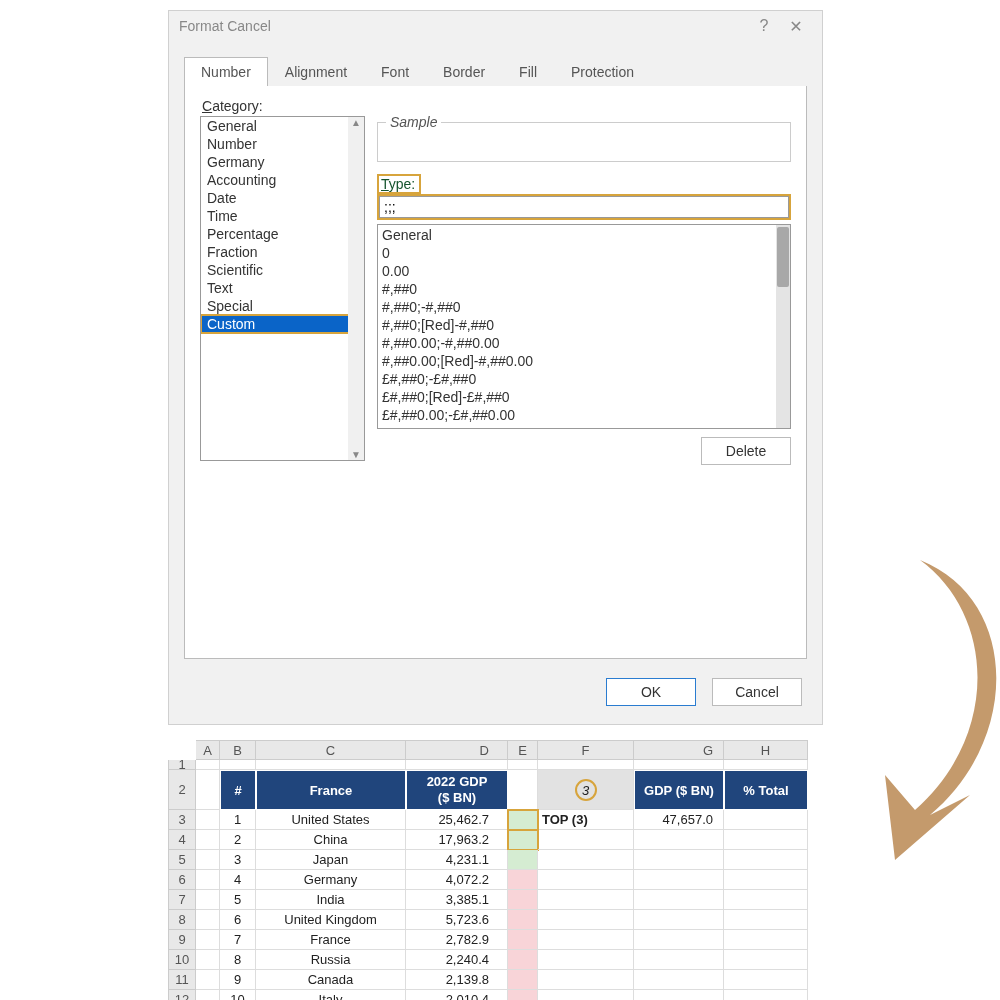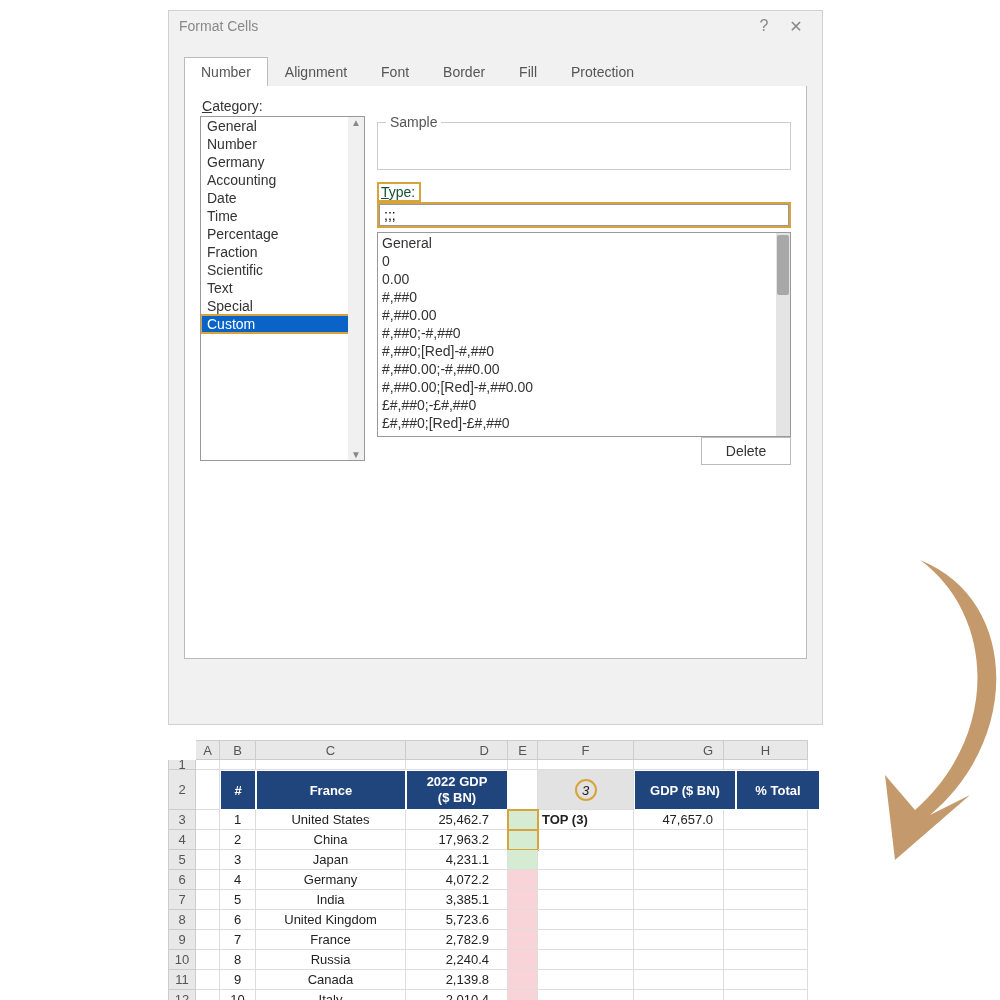--- a/index.html
+++ b/index.html
@@ -81,22 +81,22 @@
     outline-offset: -1px;
   }
   .list-scroll {
     position:absolute; right:0; top:0; bottom:0; width:16px;
     background:#f0f0f0;
     display:flex; flex-direction:column; justify-content:space-between;
     color:#888; font-size:10px; text-align:center;
   }
   .right-col { flex:1; display:flex; flex-direction:column; }
   .fieldset {
-    border:1px solid #ccc; padding: 20px 10px 10px; margin-top: 6px;
-    position: relative; height: 48px;
+    border:1px solid #ccc; padding: 28px 10px 10px; margin-top: 6px;
+    position: relative; height: 32px; font-style: italic;
   }
   .fieldset .legend {
     position:absolute; top:-9px; left:8px; background:#fff; padding:0 4px; color:#555;
   }
   .type-label { margin-top:12px; color:#14532d; }
   .type-label .u { text-decoration: underline; }
   .type-hl { display:inline-block; border:2px solid #d7a43c; padding:0 4px 0 2px; background:#fff; }
   .type-input-wrap { border:2px solid #d7a43c; display:flex; margin-top:0; }
   .type-input {
     width:100%; height:22px; padding:0 4px; border:1px solid #999;
@@ -106,21 +106,21 @@
   .fmtlist {
     border:1px solid #999; height:205px; overflow:hidden; position:relative;
     background:#fff;
   }
   .fmtlist .items { padding: 1px 4px; }
   .fmtlist .fmt { line-height:18px; white-space: nowrap; }
   .fmt-scroll {
     position:absolute; right:0; top:0; bottom:0; width:14px; background:#e4e4e4;
   }
   .fmt-thumb { position:absolute; right:1px; top:2px; width:12px; height:60px; background:#a8a8a8; border-radius:2px;}
-  .delete-row { text-align:right; margin-top:0; }
+  .delete-row { text-align:right; margin-top:8px; }
   .btn {
     display:inline-block; min-width:90px; height:28px; line-height:26px;
     text-align:center; border:1px solid #bbb; background:#fff; color:#333;
     padding: 0 12px;
   }
   .hint { margin-top: 18px; color:#333; }
 
   .dlg-buttons {
     position:absolute; right:20px; bottom:18px; display:flex; gap:16px;
   }
@@ -165,21 +165,21 @@
   
   .arrow {
     position:absolute; left:875px; top:560px; width:130px; height:300px;
   }
 </style>
 </head>
 <body>
 
 <div class="dialog">
   <div class="dlg-titlebar">
-    <span>Format Cells</span>
+    <span>Format Cancel</span>
     <span class="spacer"></span>
     <span class="help">?</span>
     <span class="closex">✕</span>
   </div>
 
   <div class="tabs">
     <div class="tab active">Number</div>
     <div class="tab">Alignment</div>
     <div class="tab">Font</div>
     <div class="tab">Border</div>
@@ -224,21 +224,20 @@
         <div class="type-input-wrap">
           <input class="type-input" value=";;;" style="">
         </div>
 
         <div class="fmtlist">
           <div class="items">
             <div class="fmt">General</div>
             <div class="fmt">0</div>
             <div class="fmt">0.00</div>
             <div class="fmt">#,##0</div>
-            <div class="fmt">#,##0.00</div>
             <div class="fmt">#,##0;-#,##0</div>
             <div class="fmt">#,##0;[Red]-#,##0</div>
             <div class="fmt">#,##0.00;-#,##0.00</div>
             <div class="fmt">#,##0.00;[Red]-#,##0.00</div>
             <div class="fmt">£#,##0;-£#,##0</div>
             <div class="fmt">£#,##0;[Red]-£#,##0</div>
             <div class="fmt">£#,##0.00;-£#,##0.00</div>
           </div>
           <div class="fmt-scroll">
             <div class="fmt-thumb"></div>
@@ -246,20 +245,24 @@
         </div>
 
         <div class="delete-row">
           <span class="btn">Delete</span>
         </div>
       </div>
     </div>
 
   </div>
 
+  <div class="dlg-buttons">
+    <span class="btn primary">OK</span>
+    <span class="btn">Cancel</span>
+  </div>
 </div>
 
 <div class="sheet">
 
   <div class="colheads">
     <div class="rh"></div>
     <div class="ch cA">A</div>
     <div class="ch cB">B</div>
     <div class="ch cC">C</div>
     <div class="ch cD">D</div>
@@ -287,21 +290,21 @@
     <div class="hdr" style="width:36px">#</div>
     <div class="hdr" style="width:150px">France</div>
     <div class="hdr" style="width:102px;flex-direction:column;line-height:16px">
       <span>2022 GDP</span>
       <span>($ BN)</span>
     </div>
     <div class="cell cE" style="height:40px"></div>
     <div class="cell cF topF-cell" style="height:40px;display:flex;align-items:center;justify-content:center;background:#e2e2e2">
       <span class="topF-circle"><i>3</i></span>
     </div>
-    <div class="hdr" style="width:102px">GDP ($ BN)</div>
+    <div class="hdr" style="width:90px">GDP ($ BN)</div>
     <div class="hdr" style="width:84px">% Total</div>
   </div>
 
   <div id="data-rows">
       <div class="srow">
         <div class="rnum">3</div>
         <div class="cell cA"></div>
         <div class="cell cB">1</div>
         <div class="cell cC">United States</div>
         <div class="cell cD">25,462.7</div>

